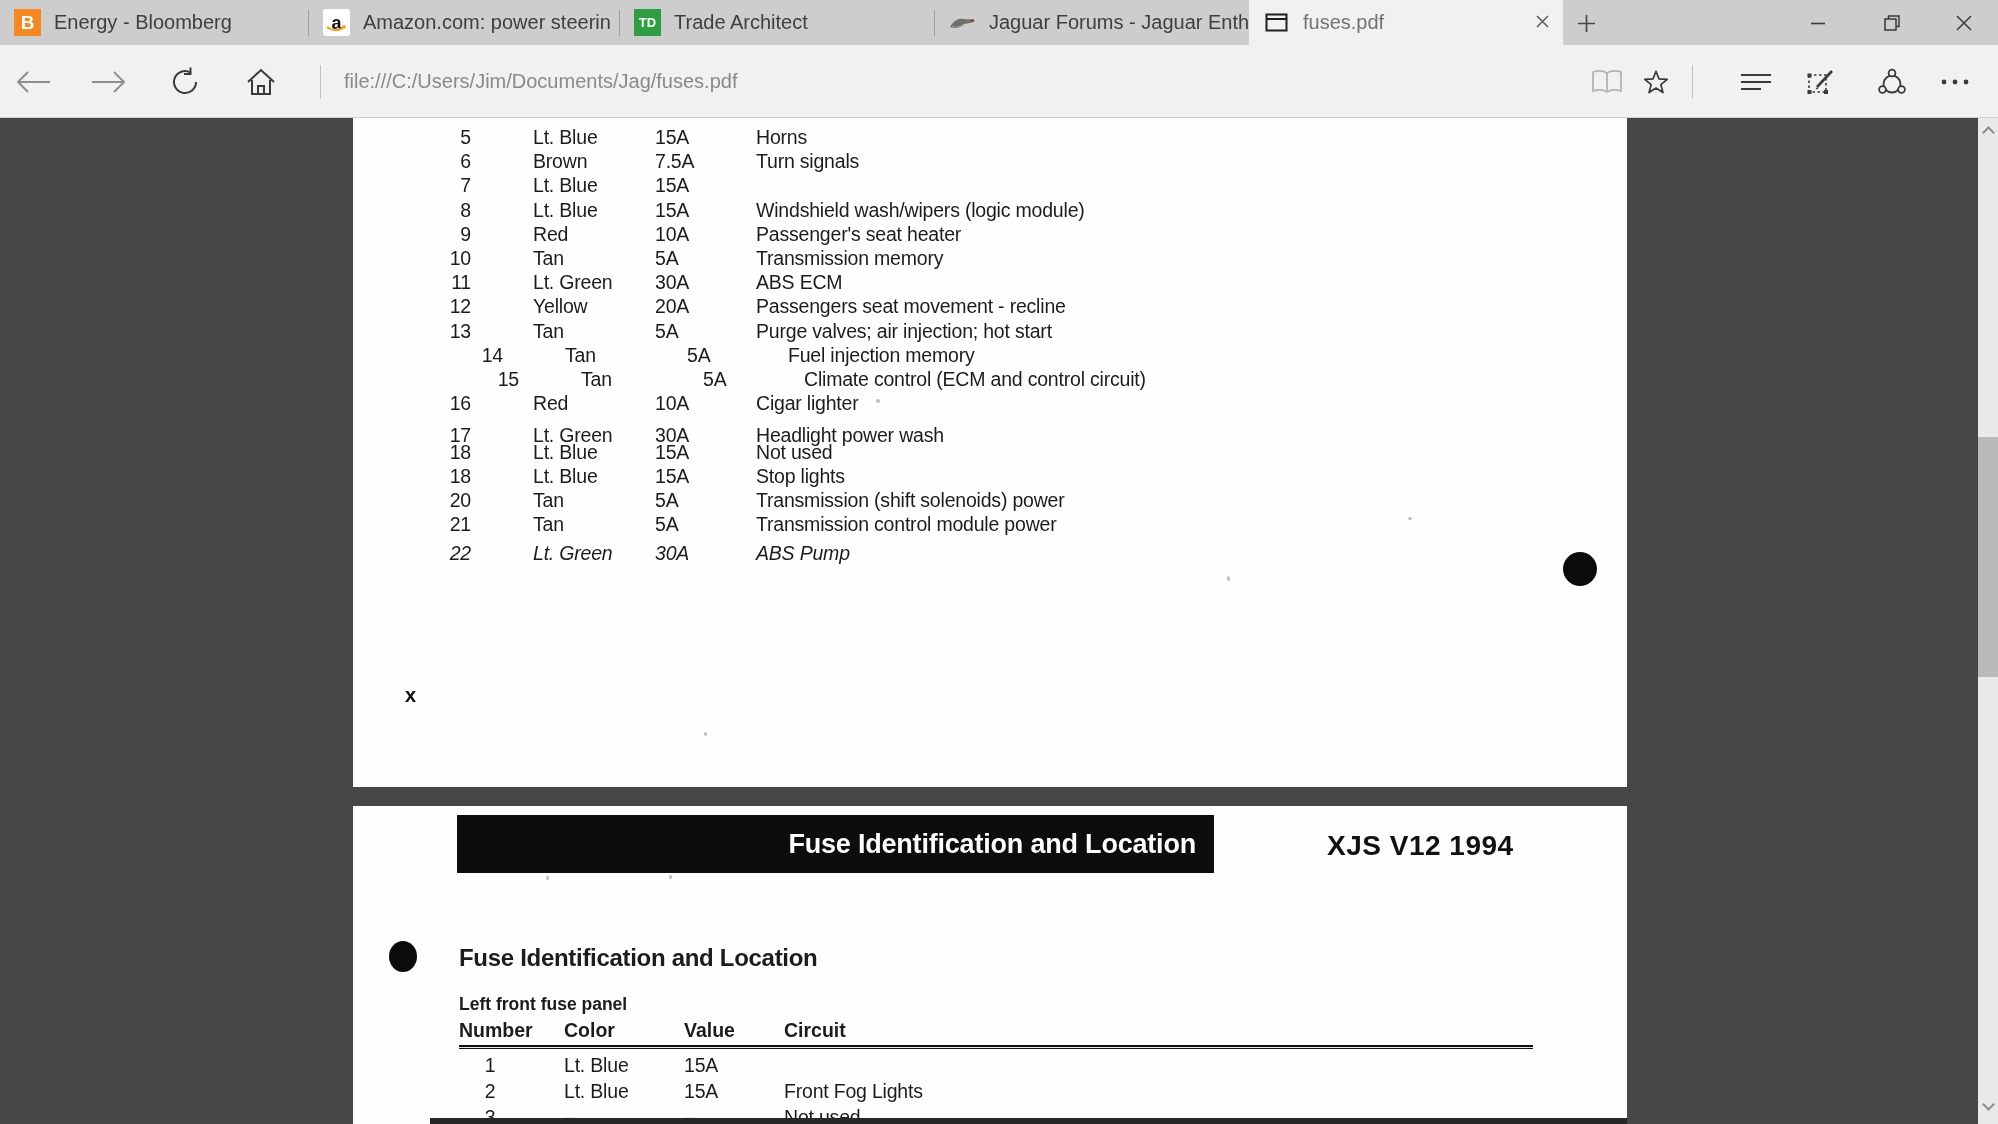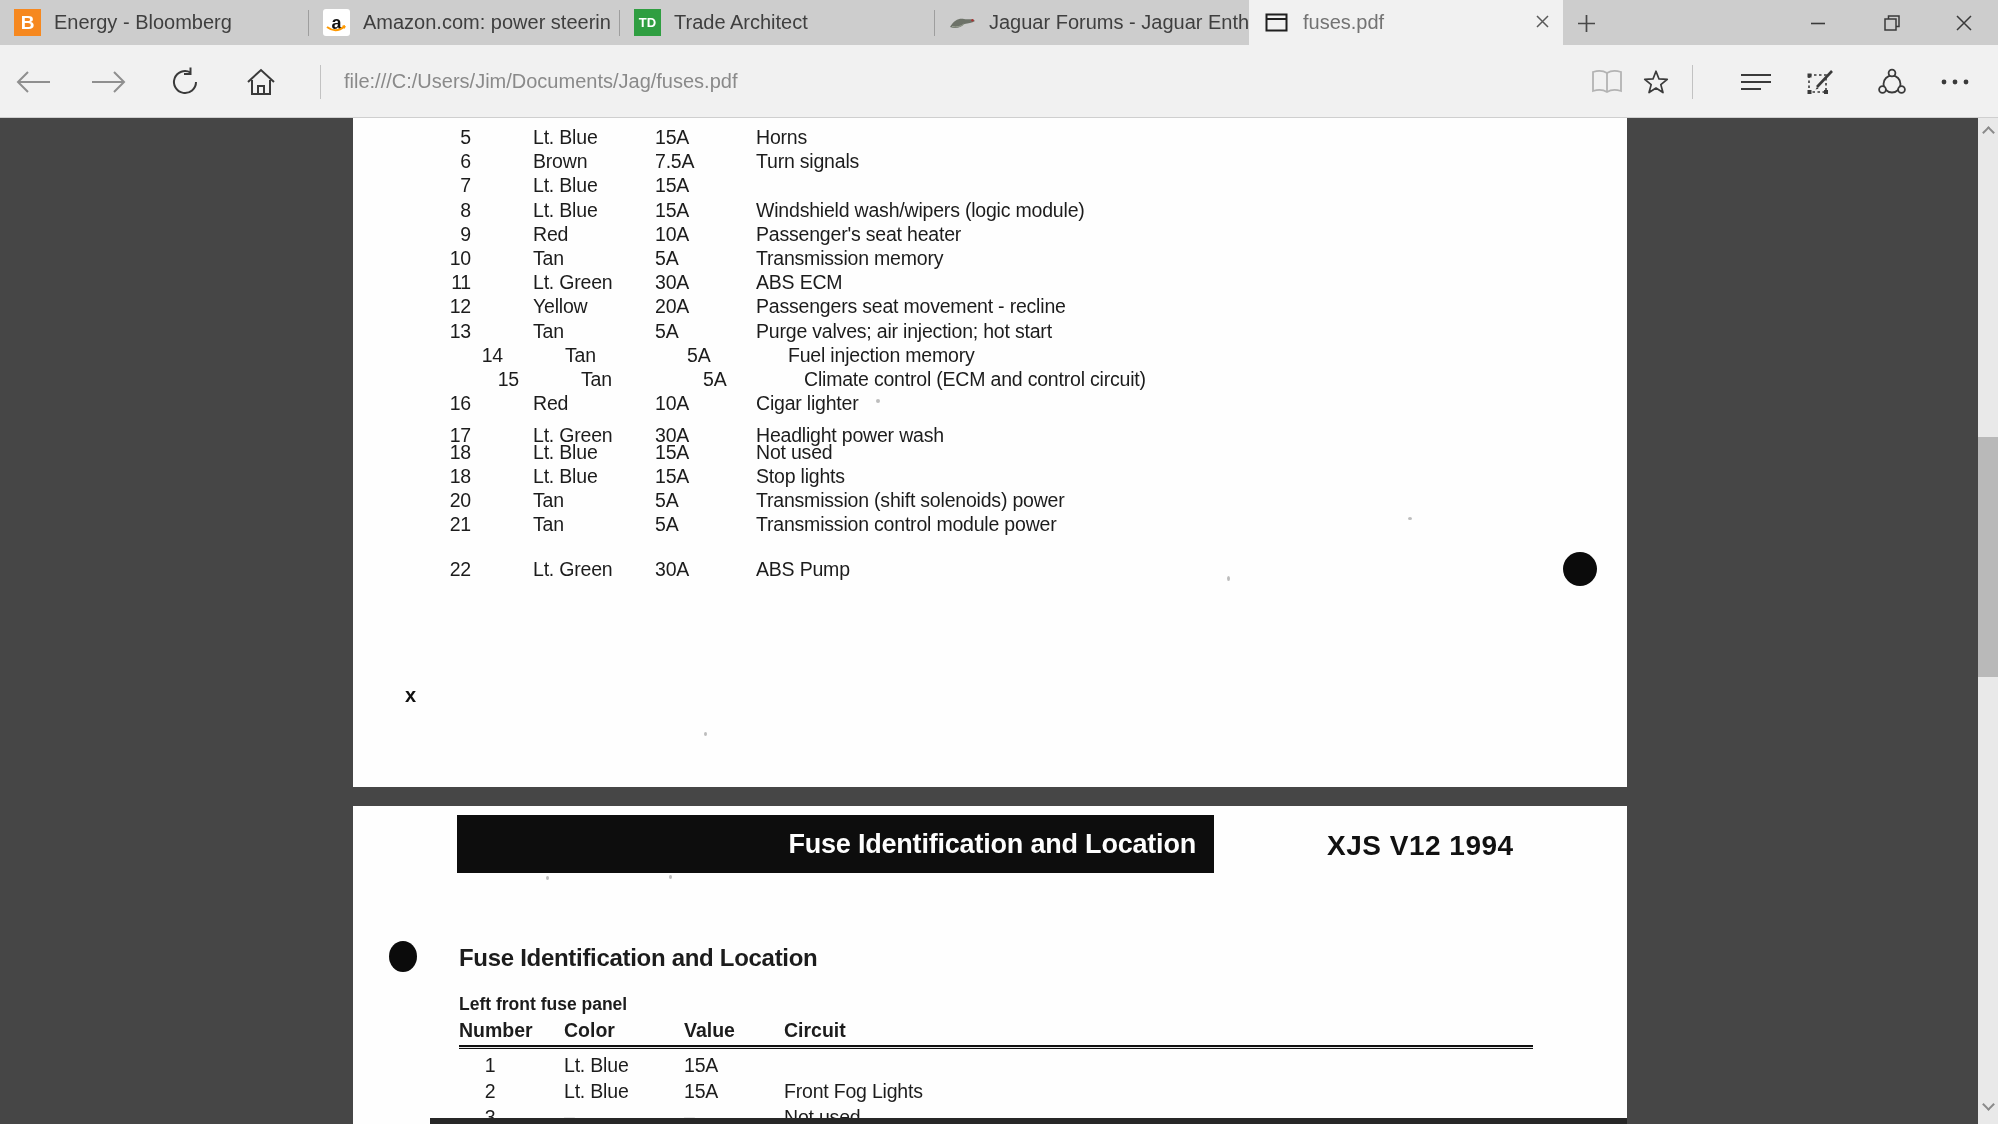--- a/index.html
+++ b/index.html
@@ -318,21 +318,21 @@
           <span class="c2">Tan</span>
           <span class="c3">5A</span>
           <span class="c4">Transmission (shift solenoids) power</span>
         </div>
         <div class="prow" style="top: 395.2px;">
           <span class="c1">21</span>
           <span class="c2">Tan</span>
           <span class="c3">5A</span>
           <span class="c4">Transmission control module power</span>
         </div>
-        <div class="prow" style="top: 440px;">
+        <div class="prow" style="top: 424px; font-style: italic;">
           <span class="c1">22</span>
           <span class="c2">Lt. Green</span>
           <span class="c3">30A</span>
           <span class="c4">ABS Pump</span>
         </div>
       </div>
     <div class="straymark">x</div>
     <div class="blot" style="left:1210px;top:434px;width:34px;height:34px"></div>
     <div class="speck" style="left:523px;top:281px;width:4px;height:4px"></div>
     <div class="speck" style="left:1055px;top:399px;width:4px;height:3px"></div>

